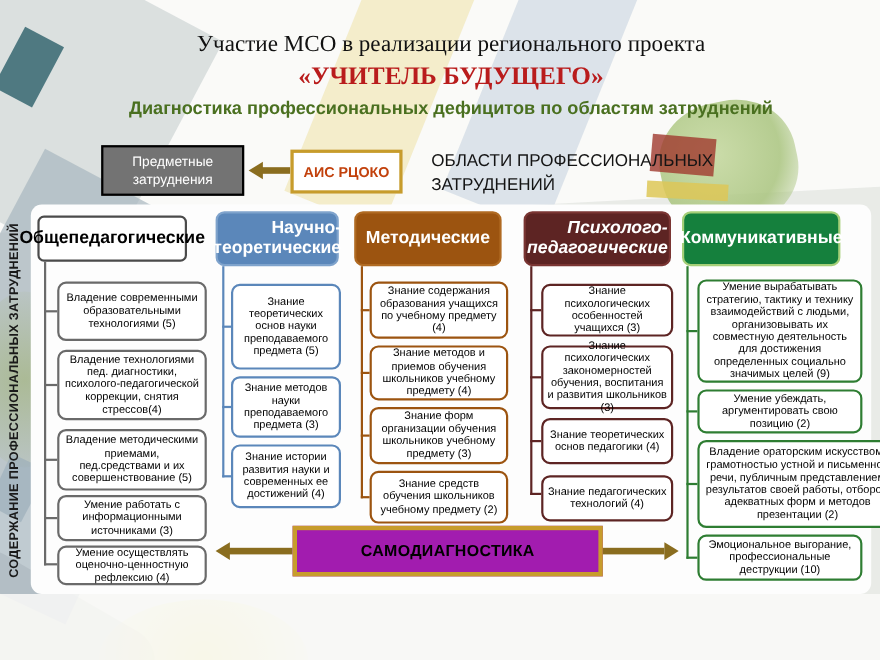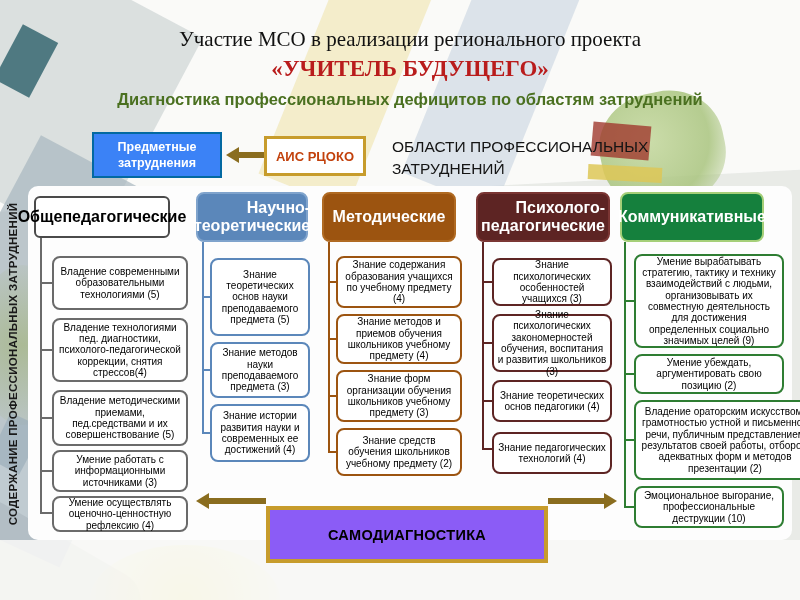--- a/index.html
+++ b/index.html
@@ -25,23 +25,23 @@
 
   
   .title1{position:absolute;left:100px;top:27px;width:620px;text-align:center;
     font-family:"Liberation Serif",serif;font-size:21px;color:#111;}
   .title2{position:absolute;left:100px;top:56px;width:620px;text-align:center;
     font-family:"Liberation Serif",serif;font-size:23px;font-weight:bold;color:#b91c1c;}
   .subtitle{position:absolute;left:60px;top:90px;width:700px;text-align:center;
     font-size:16.5px;font-weight:bold;color:#4a7020;}
 
   
-  .ybox{position:absolute;left:92px;top:132px;width:130px;height:46px;background:#3b82f6;
-    border:2px solid #0369a1;display:flex;align-items:center;justify-content:center;text-align:center;
-    color:#fff;font-weight:bold;font-size:12.5px;line-height:1.3;box-sizing:border-box;}
+  .ybox{position:absolute;left:92px;top:132px;width:130px;height:46px;background:#737373;
+    border:2px solid #000000;display:flex;align-items:center;justify-content:center;text-align:center;
+    color:#fff;font-weight:normal;font-size:12.5px;line-height:1.3;box-sizing:border-box;}
   .aisbox{position:absolute;left:264px;top:136px;width:102px;height:40px;background:#fff;
     border:3px solid #c79c2c;display:flex;align-items:center;justify-content:center;
     color:#c2410c;font-weight:bold;font-size:13px;box-sizing:border-box;}
   .areas-heading{position:absolute;left:392px;top:136px;width:300px;font-size:15.5px;color:#141414;line-height:1.4;}
   .arr-shaft{position:absolute;background:#8a6d1f;height:6px;}
   .arr-head-left{position:absolute;width:0;height:0;border-top:8px solid transparent;border-bottom:8px solid transparent;border-right:13px solid #8a6d1f;}
   .arr-head-right{position:absolute;width:0;height:0;border-top:8px solid transparent;border-bottom:8px solid transparent;border-left:13px solid #8a6d1f;}
 
   
   .panel{position:absolute;left:28px;top:186px;width:764px;height:354px;background:#fdfdfd;border-radius:10px;}
@@ -49,33 +49,33 @@
     transform:rotate(-90deg);font-size:11.5px;font-weight:600;color:#1a1a1a;letter-spacing:.3px;white-space:nowrap;}
 
   
   .c1{--a:#6a6a6a;}  .c2{--a:#5b87ba;}  .c3{--a:#9c5410;}  .c4{--a:#5d2423;}  .c5{--a:#2e7d32;}
 
   .hdr{position:absolute;border-radius:8px;display:flex;align-items:center;justify-content:center;
     text-align:right;font-weight:bold;font-size:16px;line-height:1.15;color:#fff;box-sizing:border-box;padding:2px 4px;}
   .hdr1{background:#fff;color:#000;border:2px solid #4a4a4a;border-radius:6px;}
   .hdr2{background:#5b87ba;border:2px solid #7fa3cc;}
   .hdr3{background:#9c5410;border:2px solid #b06a22;}
-  .hdr4{background:#5d2423;border:2px solid #7a3533;}
+  .hdr4{background:#5d2423;border:2px solid #7a3533;font-style:italic;}
   .hdr5{background:#15803d;border:2px solid #a5cf78;}
 
   .node{position:absolute;background:#fff;border:2px solid var(--a);border-radius:8px;
     display:flex;align-items:center;justify-content:center;text-align:center;
     font-size:10px;line-height:1.13;color:#000;padding:2px 3px;box-sizing:border-box;}
   .trunk{position:absolute;width:2px;background:var(--a);}
   .stub{position:absolute;height:2px;background:var(--a);}
 
   
-  .selfbox{position:absolute;left:266px;top:478px;width:282px;height:57px;background:#8b5cf6;
+  .selfbox{position:absolute;left:266px;top:478px;width:282px;height:46px;background:#a21caf;
     border:4px solid #c79c2c;display:flex;align-items:center;justify-content:center;
-    font-weight:bold;font-size:14.5px;color:#000;box-sizing:border-box;letter-spacing:.3px;margin-top:28px;}
+    font-weight:bold;font-size:14.5px;color:#000;box-sizing:border-box;letter-spacing:.3px;}
 </style>
 </head>
 <body>
 
 <div id="slide">
 
   <div class="bg bg-topwhite"></div>
   <div class="bg bg-left-pale"></div>
   <div class="bg bg-left-blue"></div>
   <div class="bg bg-teal"></div>

